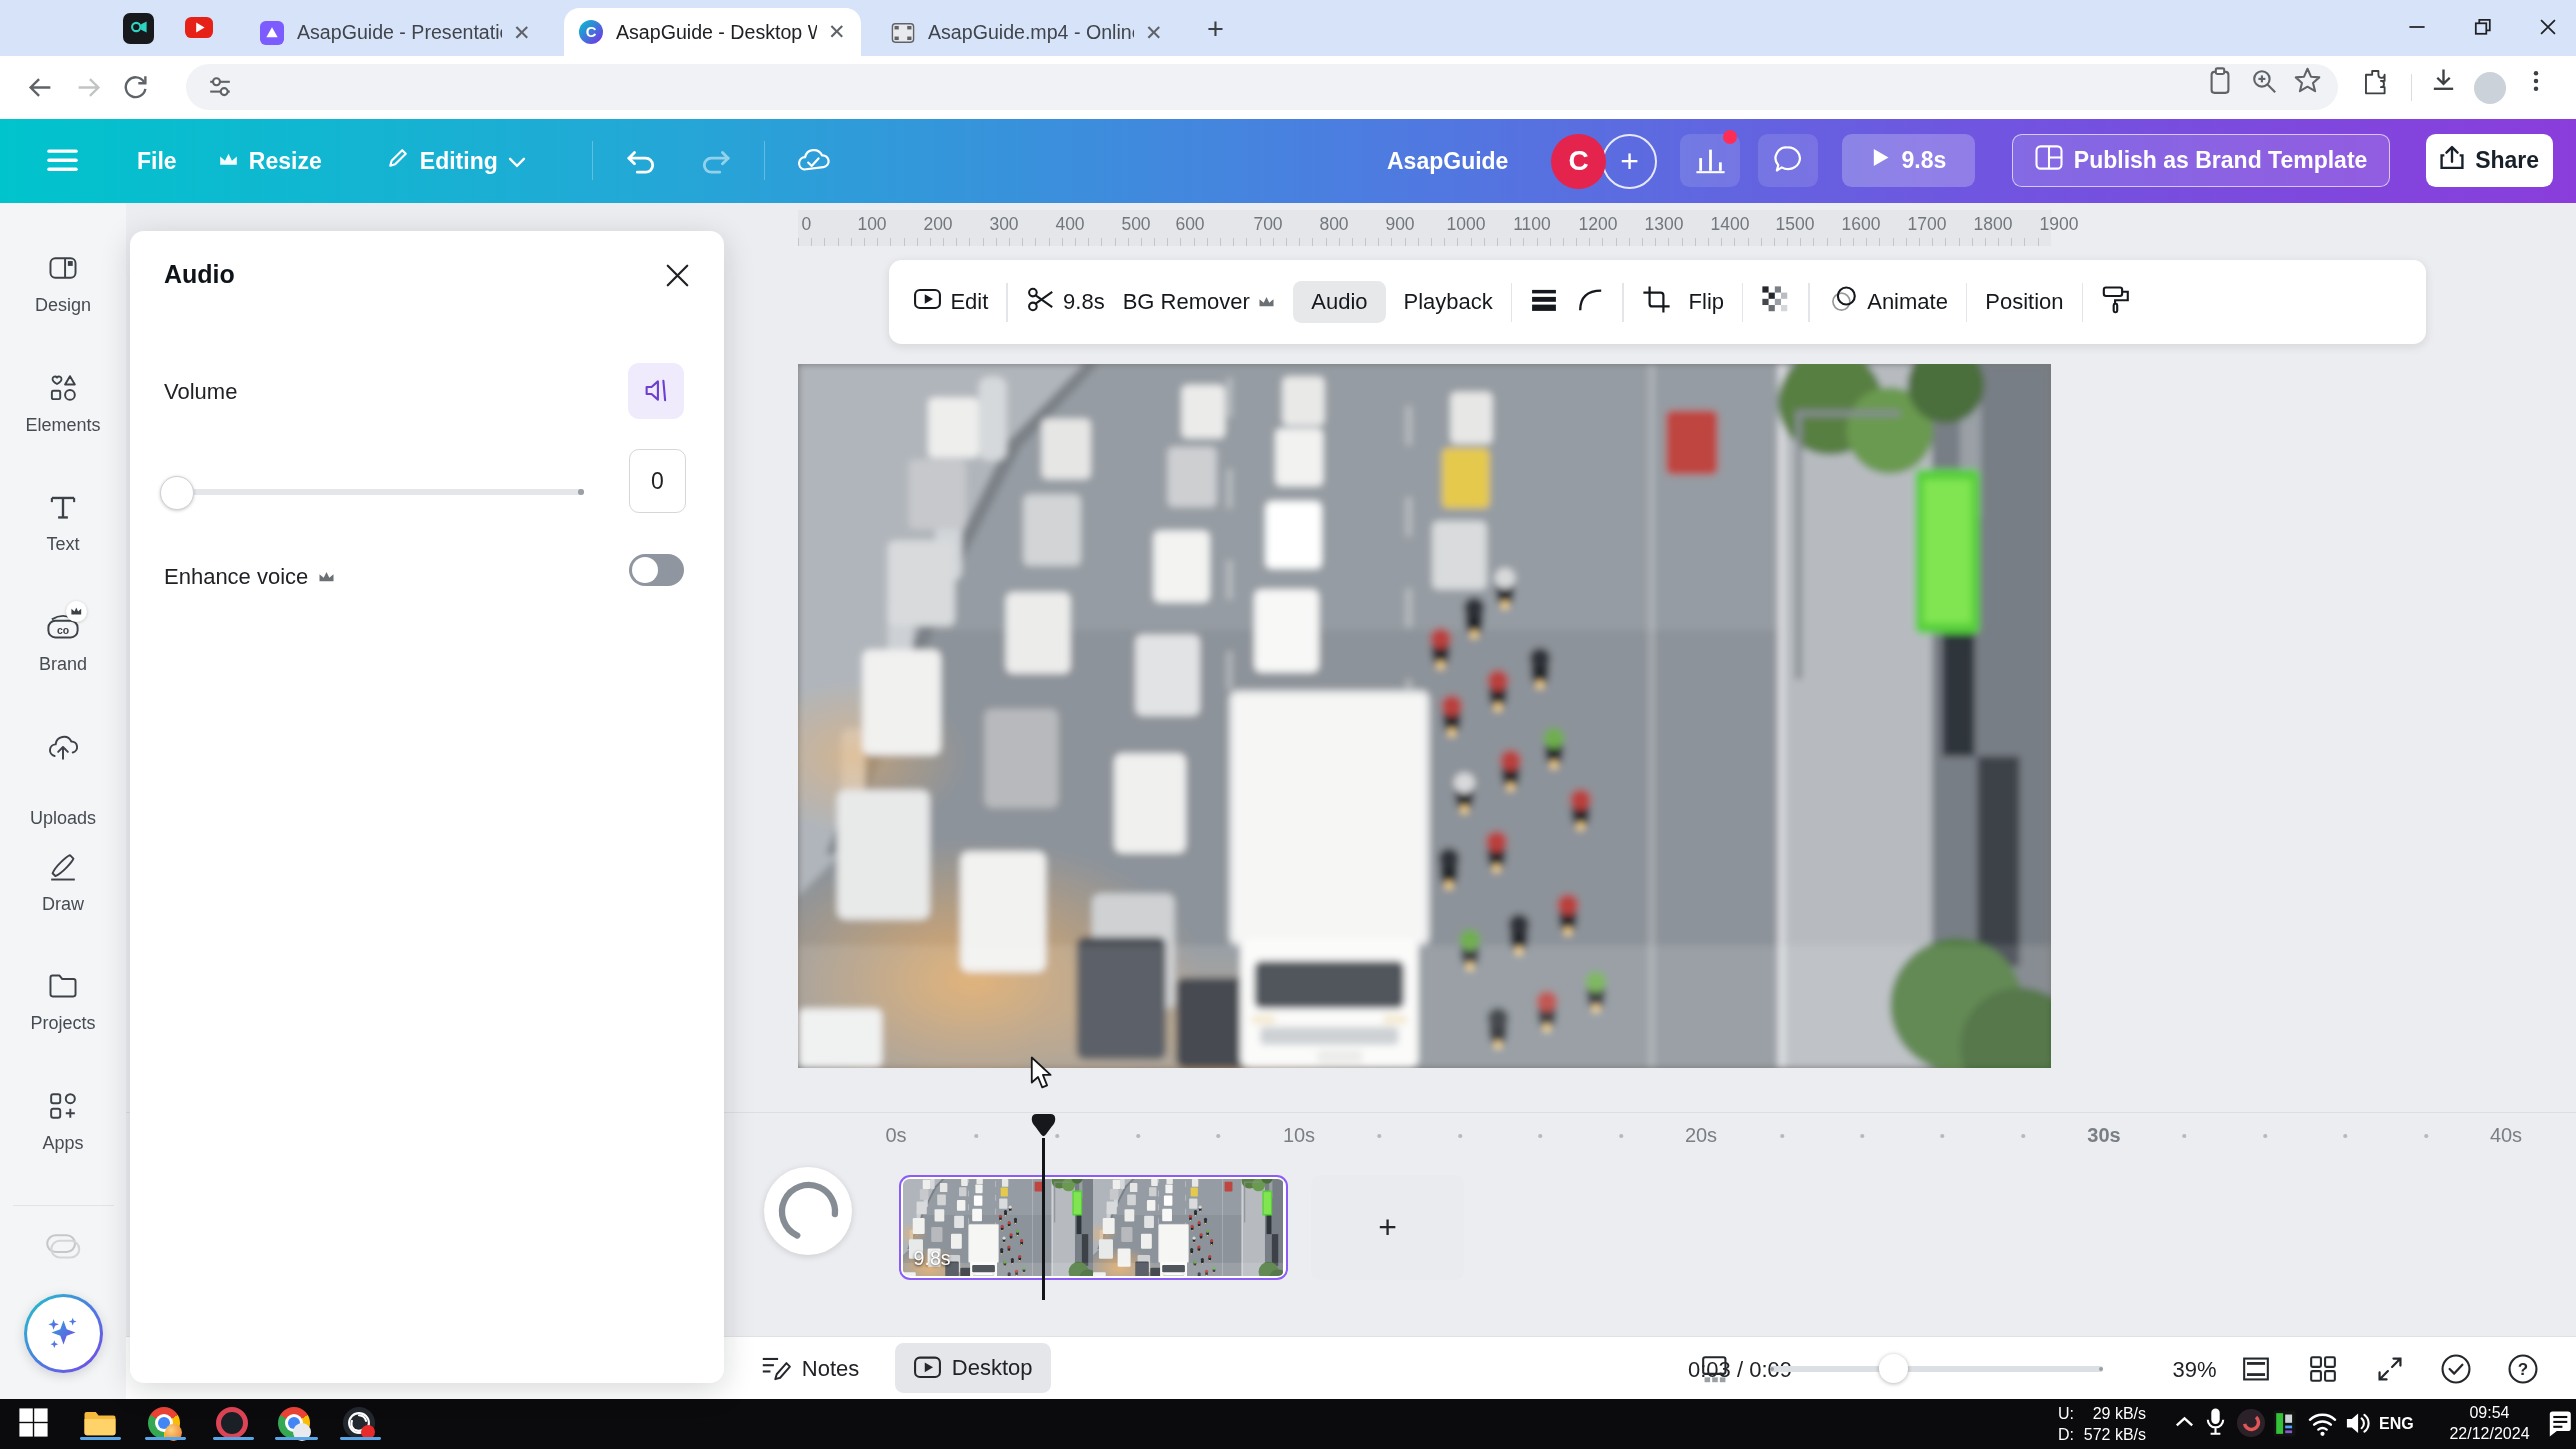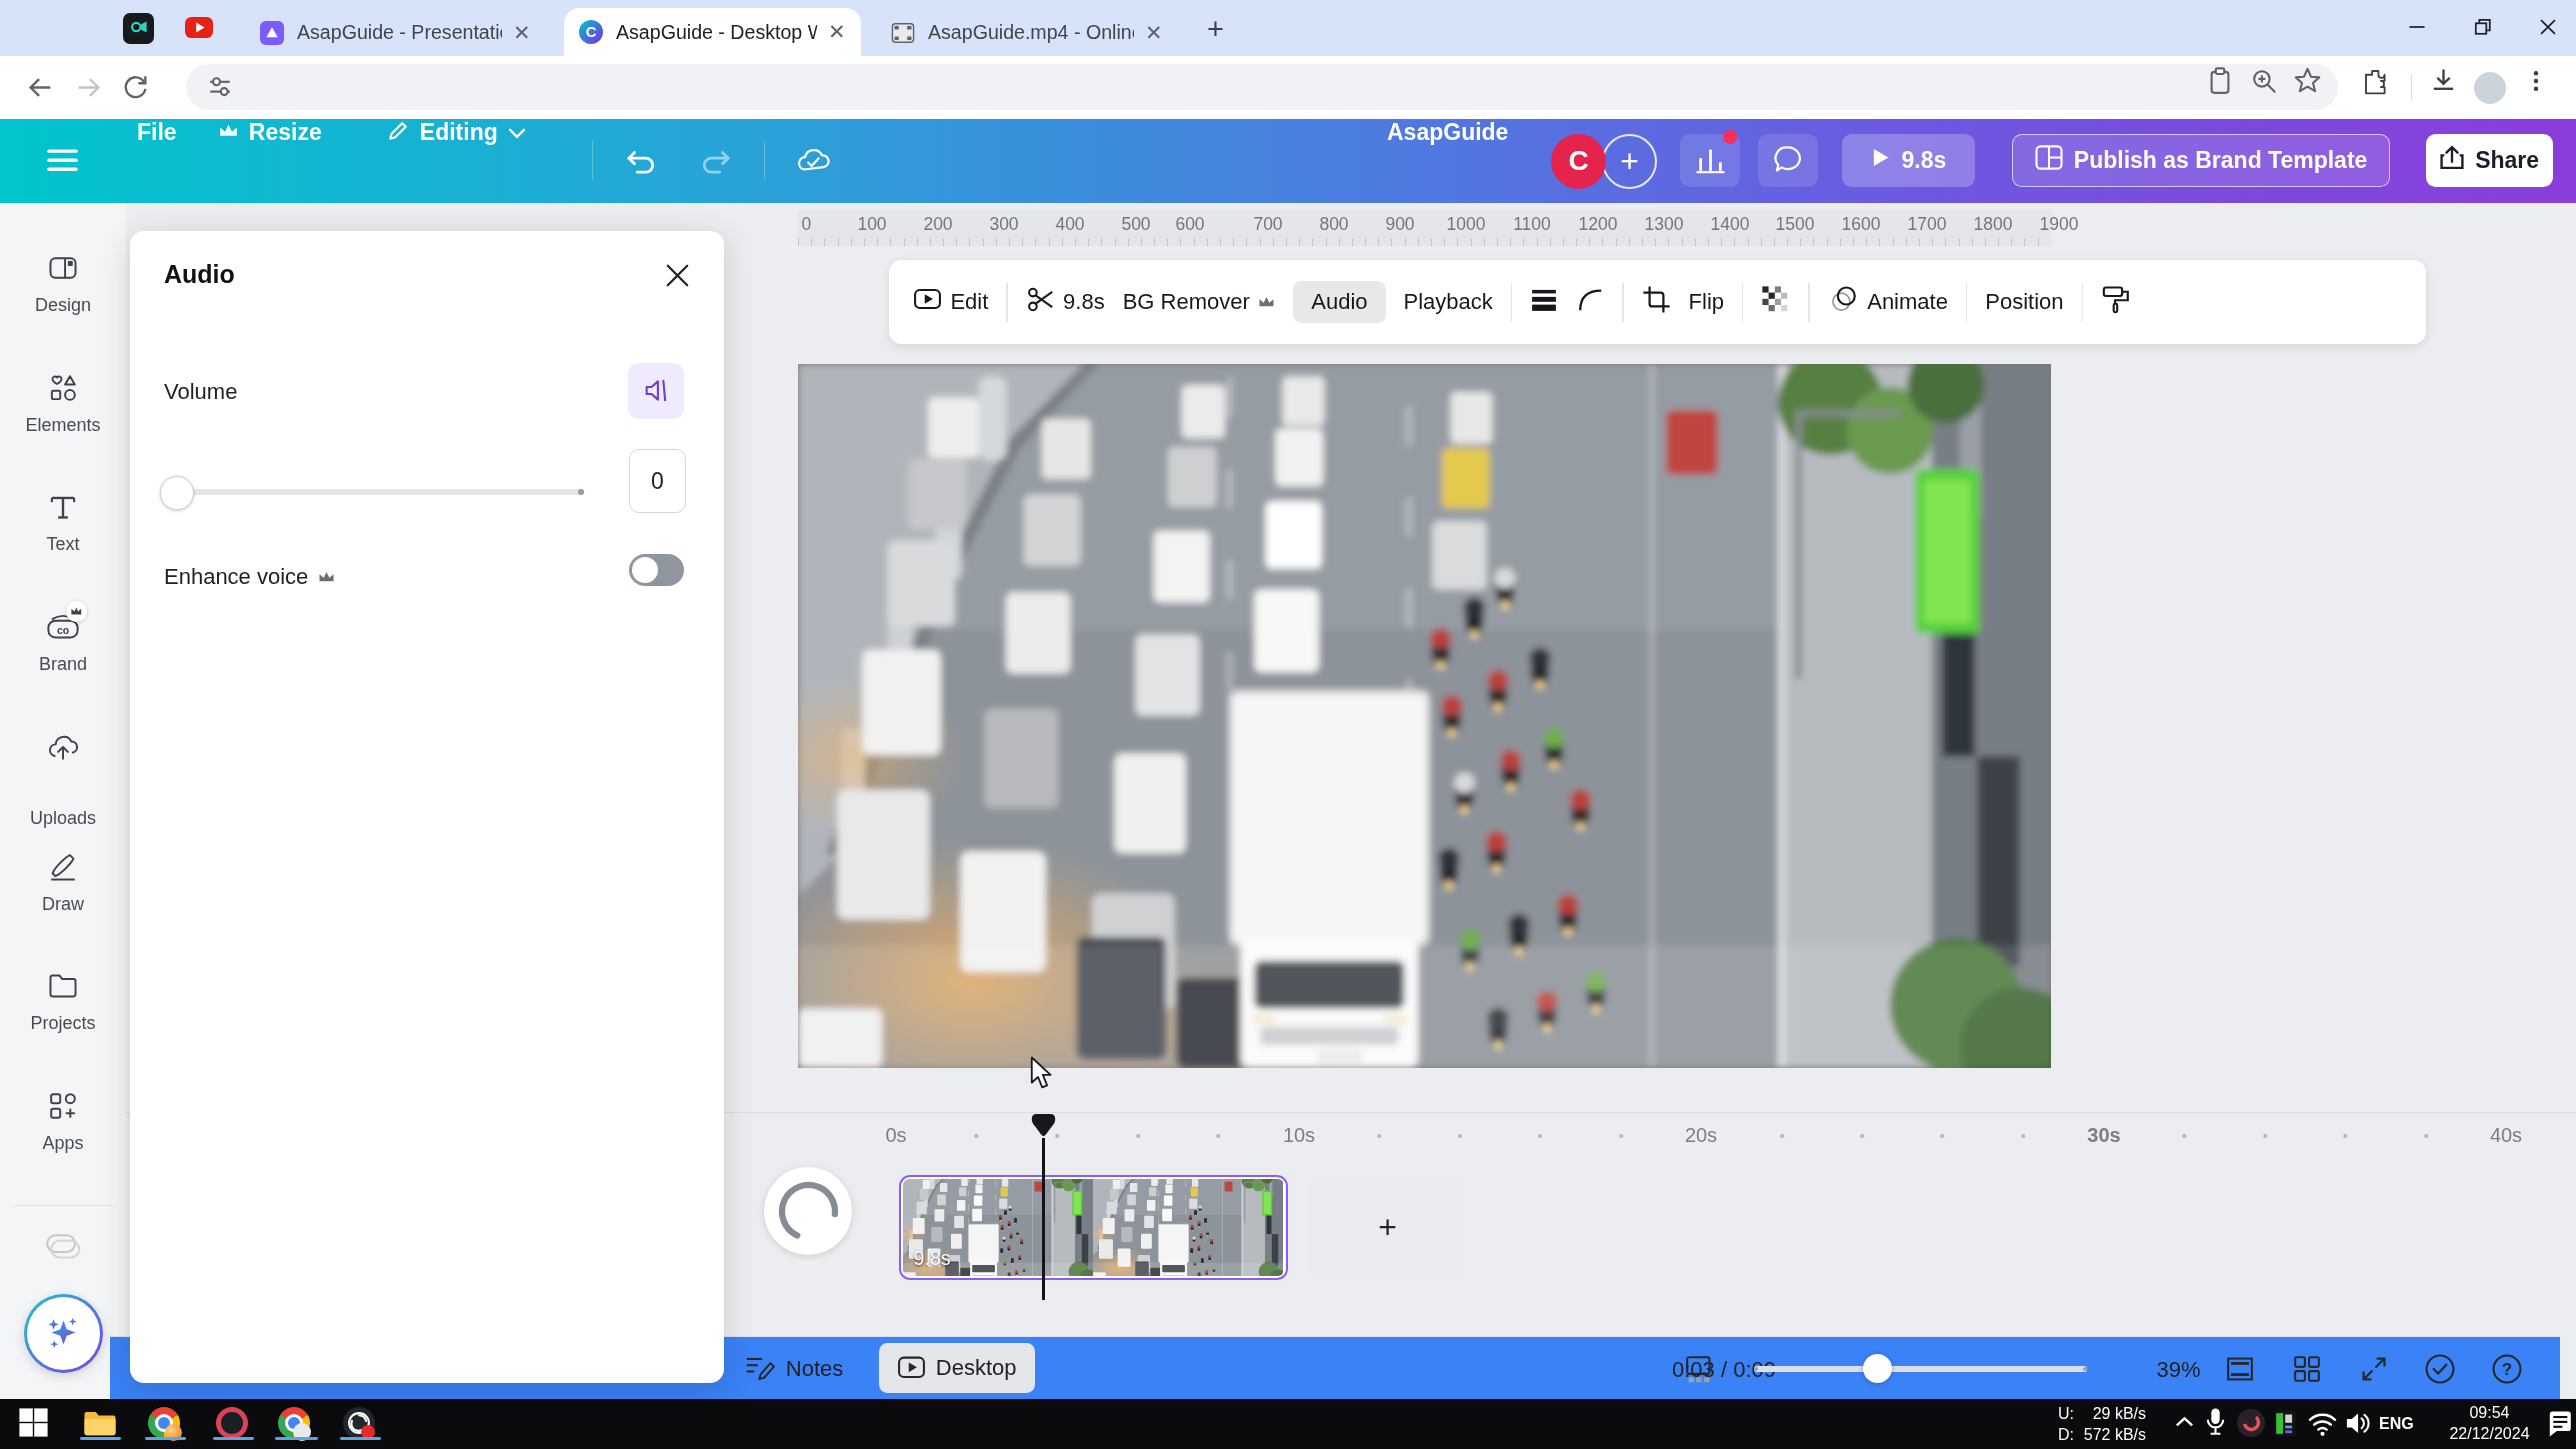--- a/index.html
+++ b/index.html
@@ -20,21 +20,21 @@
   .urlrow{position:absolute;left:0;top:56px;width:2576px;height:63px;background:#ffffff;}
   .navic{position:absolute;top:12px;width:39px;height:39px;display:flex;align-items:center;justify-content:center;}
   .addr{position:absolute;left:186px;top:8.4px;width:2152px;height:46px;border-radius:23px;background:#f0f2f5;
     display:flex;align-items:center;}
   .addr .urltxt{font-size:21px;color:#24282d;margin-left:15.4px;}
   .pillic{position:absolute;top:9px;width:31px;height:31px;display:flex;align-items:center;justify-content:center;}
   
   .cheader{position:absolute;left:0;top:119px;width:2576px;height:84px;
     background:linear-gradient(90deg,#00c4cc 0%,#23a8d6 25%,#4b7ee0 52%,#6f56e0 76%,#8a3ddb 100%);
     color:#fff;}
-  .hitem{position:absolute;top:0;height:84px;display:flex;align-items:flex-start;color:#fff;
+  .hitem{position:absolute;top:0;height:84px;display:flex;align-items:center;color:#fff;
     font-size:23px;font-weight:600;gap:9.8px;}
   .hdiv{position:absolute;top:22.4px;width:1.4px;height:39px;background:rgba(255,255,255,.28);}
   .hbtn{position:absolute;top:15.4px;height:53px;border-radius:9.8px;display:flex;align-items:center;justify-content:center;}
   .pill{position:absolute;top:15.4px;height:53px;border-radius:9.8px;display:flex;align-items:center;justify-content:center;
     gap:11.2px;color:#fff;font-size:23px;font-weight:600;box-sizing:border-box;}
   
   .workspace{position:absolute;left:0;top:203px;width:2576px;height:1196px;background:#ecedf0;}
   .sidebar{position:absolute;left:0;top:0;width:126px;height:1196px;background:#f4f5f7;}
   .sbitem{position:absolute;left:0;width:126px;height:105px;display:flex;flex-direction:column;
     align-items:center;gap:5.6px;color:#474c52;font-size:18px;}
@@ -56,21 +56,21 @@
     box-shadow:0 1.4px 7px rgba(0,0,0,.14);display:flex;align-items:center;justify-content:center;}
   .clip{position:absolute;left:899px;top:972px;width:389px;height:105px;border:2.8px solid #8b5cf6;border-radius:11.2px;
     background:#fff;box-sizing:border-box;padding:2.1px;}
   .clipinner{width:100%;height:100%;border-radius:6.3px;overflow:hidden;display:flex;}
   .cliplabel{position:absolute;left:12.6px;bottom:8.4px;color:#fff;font-size:19.6px;text-shadow:0 0.7px 2.8px rgba(0,0,0,.75);}
   .addclip{position:absolute;left:1311px;top:972px;width:153px;height:105px;background:#e9ebee;border-radius:9.8px;
     display:flex;align-items:center;justify-content:center;font-size:32px;font-weight:300;color:#24282c;}
   .playhead-line{position:absolute;left:1042px;top:935px;width:2.8px;height:162px;background:#121417;}
   .playhead-head{position:absolute;left:1028px;top:909px;}
   
-  .bottombar{position:absolute;left:110px;top:1133px;width:2450px;height:63px;background:#3b82f6;border-top:0.7px solid #e0e2e6;}
+  .bottombar{position:absolute;left:126px;top:1133px;width:2450px;height:63px;background:#ffffff;border-top:0.7px solid #e0e2e6;}
   .bbtxt{color:#202226;font-size:22px;font-weight:500;}
   .durpill{position:absolute;left:769px;top:6.3px;height:50px;padding:0 18px;background:#e4e6e9;border-radius:8.4px;
     display:flex;align-items:center;gap:9.8px;}
   .zoomtrack{position:absolute;left:1644px;top:29px;width:333px;height:5.6px;border-radius:2.8px;background:#dcdfe3;}
   .zoomthumb{position:absolute;left:109px;top:-12px;width:29px;height:29px;border-radius:50%;background:#fff;
     box-shadow:0 0.7px 4.2px rgba(0,0,0,.3);}
   .bicon{position:absolute;top:14.7px;width:34px;height:34px;display:flex;align-items:center;justify-content:center;}
   
   .panel{position:absolute;left:130px;top:28px;width:594px;height:1152px;background:#fff;border-radius:14px;
     box-shadow:0 7px 31px rgba(15,18,24,.16);z-index:10;}

